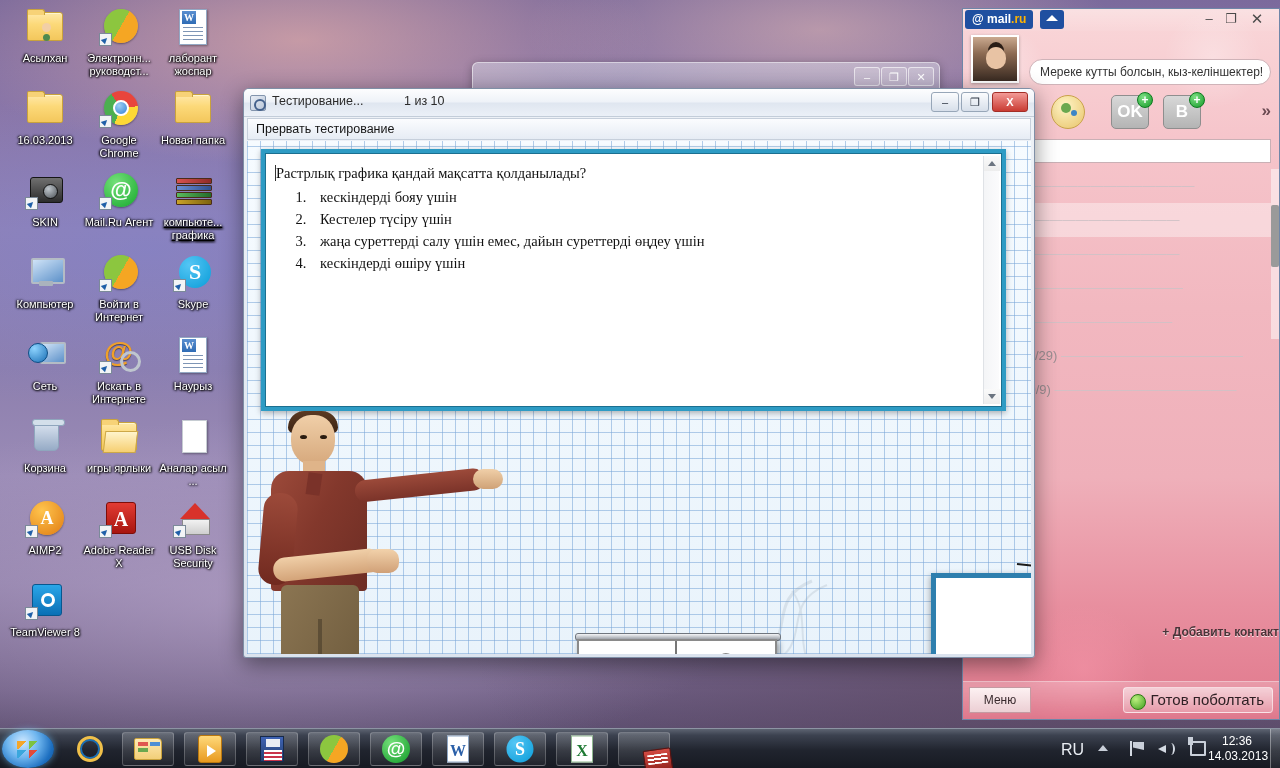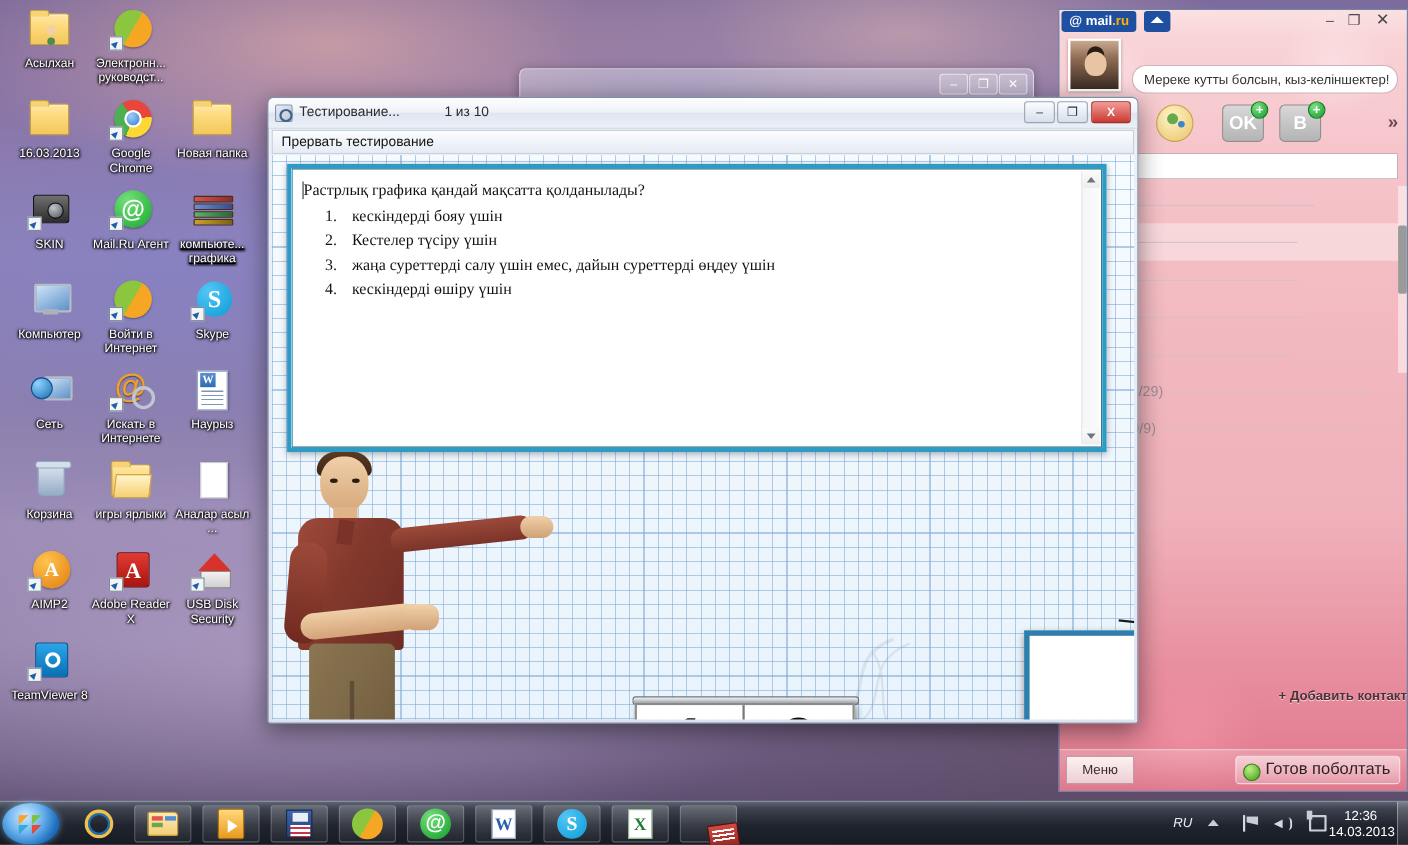--- a/index.html
+++ b/index.html
@@ -347,21 +347,21 @@
   .g-skype:after{content:"S";position:absolute;inset:0;color:#fff;font:bold 18px "Liberation Serif",serif;
     text-align:center;line-height:27px;}
   .g-excel{width:22px;height:27px;background:#fff;border:1px solid #8fb88f;}
   .g-excel:after{content:"X";position:absolute;inset:0;color:#1f7a34;font:bold 16px "Liberation Serif",serif;
     text-align:center;line-height:27px;}
   .g-book{width:28px;height:24px;border-radius:2px;
     background:linear-gradient(180deg,#d34a42,#8e211c);border:1px solid #5e120f;transform:rotate(-8deg);}
   .g-book:after{content:"";position:absolute;left:3px;top:4px;right:3px;height:10px;
     background:repeating-linear-gradient(180deg,#fff 0 2px,transparent 2px 4px);}
   #tray{position:absolute;right:0;top:0;height:40px;}
-  #tray-lang{position:absolute;right:196px;top:12px;font-size:12px;color:#e9edf3;font-style:italic;}
+  #tray-lang{position:absolute;right:196px;top:12px;font-size:16px;color:#e9edf3;}
   #tray-up{position:absolute;right:172px;top:16px;width:0;height:0;
     border-left:5px solid transparent;border-right:5px solid transparent;border-bottom:6px solid #c8ced8;}
   #tray-net{position:absolute;right:134px;top:12px;width:16px;height:15px;}
   #tray-net:before{content:"";position:absolute;left:0;top:0;width:2px;height:15px;background:#d3d9e2;}
   #tray-net:after{content:"";position:absolute;left:3px;top:1px;width:11px;height:8px;background:#c9cfd9;
     clip-path:polygon(0 0,100% 0,100% 100%,0 70%);}
   #tray-vol{position:absolute;right:104px;top:13px;width:18px;height:14px;}
   #tray-vol:before{content:"";position:absolute;left:0;top:3px;width:0;height:0;
     border-top:4px solid transparent;border-bottom:4px solid transparent;border-right:8px solid #d3d9e2;}
   #tray-vol:after{content:"";position:absolute;left:9px;top:1px;width:6px;height:12px;
@@ -384,20 +384,26 @@
       </div>
       <div class="lbl">Асылхан</div>
     </div>
     <div class="dicon" style="left: 82px; top: 6px;">
       <div class="glyph">
         <span class="ic-round elec"></span>
         <span class="shc"></span>
       </div>
       <div class="lbl">Электронн... руководст...</div>
     </div>
+    <div class="dicon" style="left: 156px; top: 6px;">
+      <div class="glyph">
+        <span class="ic-word"></span>
+      </div>
+      <div class="lbl">лаборант жоспар</div>
+    </div>
     <div class="dicon" style="left: 8px; top: 88px;">
       <div class="glyph">
         <span class="ic-folder"></span>
       </div>
       <div class="lbl">16.03.2013</div>
     </div>
     <div class="dicon" style="left: 82px; top: 88px;">
       <div class="glyph">
         <span class="ic-chrome"></span>
         <span class="shc"></span>

